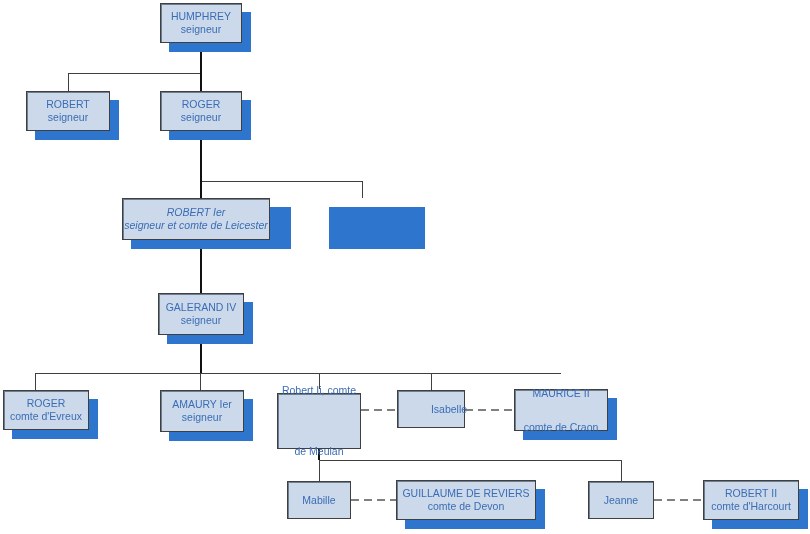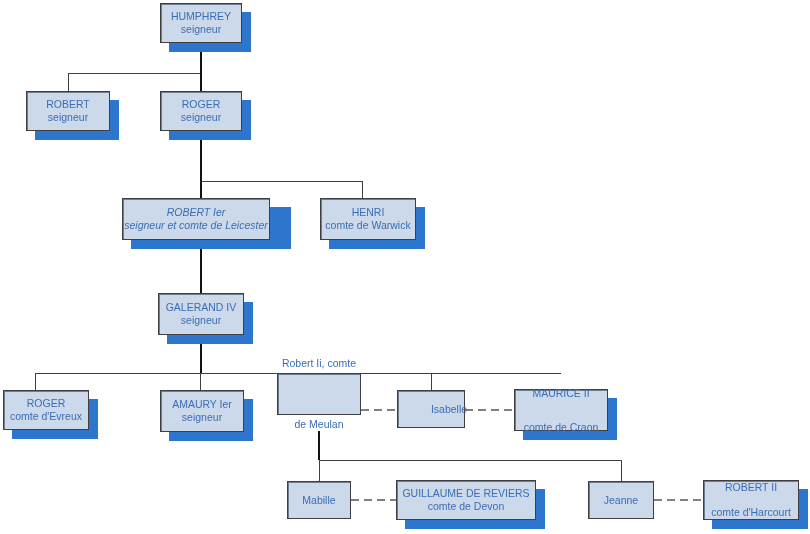--- a/index.html
+++ b/index.html
@@ -117,41 +117,37 @@
   <div class="node" style="left:160px; top:91px; width:82px; height:40px;">
     <span class="l1">ROGER</span>
     <span class="l2">seigneur</span>
   </div>
 
   <div class="node" style="left:122px; top:198px; width:148px; height:42px;font-style:italic;">
     <span class="l1">ROBERT Ier</span>
     <span class="l2">seigneur et comte de Leicester</span>
   </div>
 
-  <div class="node" style="left:320px; top:198px; width:96px; height:42px;">
-    <span class="l1">HENRI</span>
-    <span class="l2">comte de Warwick</span>
-  </div>
 
   <div class="node" style="left:158px; top:293px; width:86px; height:42px;">
     <span class="l1">GALERAND IV</span>
     <span class="l2">seigneur</span>
   </div>
 
   <div class="node" style="left:3px; top:390px; width:86px; height:40px;">
     <span class="l1">ROGER</span>
     <span class="l2">comte d'Evreux</span>
   </div>
 
   <div class="node" style="left:160px; top:390px; width:84px; height:42px;">
     <span class="l1">AMAURY Ier</span>
     <span class="l2">seigneur</span>
   </div>
 
-  <div class="node" style="left:277px; top:373px; width:84px; height:42px;gap:48px;">
+  <div class="node" style="left:277px; top:393px; width:84px; height:56px;gap:48px;">
     <span class="l1">Robert Ii, comte</span>
     <span class="l2">de Meulan</span>
   </div>
 
   <div class="node" style="left:397px; top:390px; width:68px; height:38px;padding-left:36px;">
     <span class="l1">Isabelle</span>
   </div>
 
   <div class="node" style="left:514px; top:389px; width:94px; height:42px;gap:21px;">
     <span class="l1">MAURICE II</span>
@@ -164,18 +160,18 @@
 
   <div class="node" style="left:588px; top:481px; width:66px; height:38px;">
     <span class="l1">Jeanne</span>
   </div>
 
   <div class="node" style="left:396px; top:480px; width:140px; height:40px;">
     <span class="l1">GUILLAUME DE REVIERS</span>
     <span class="l2">comte de Devon</span>
   </div>
 
-  <div class="node" style="left:703px; top:480px; width:96px; height:40px;justify-content:space-between;">
+  <div class="node" style="left:703px; top:480px; width:96px; height:40px;">
     <span class="l1">ROBERT II</span>
     <span class="l2">comte d'Harcourt</span>
   </div>
 
 </div>
 
 </body></html>

